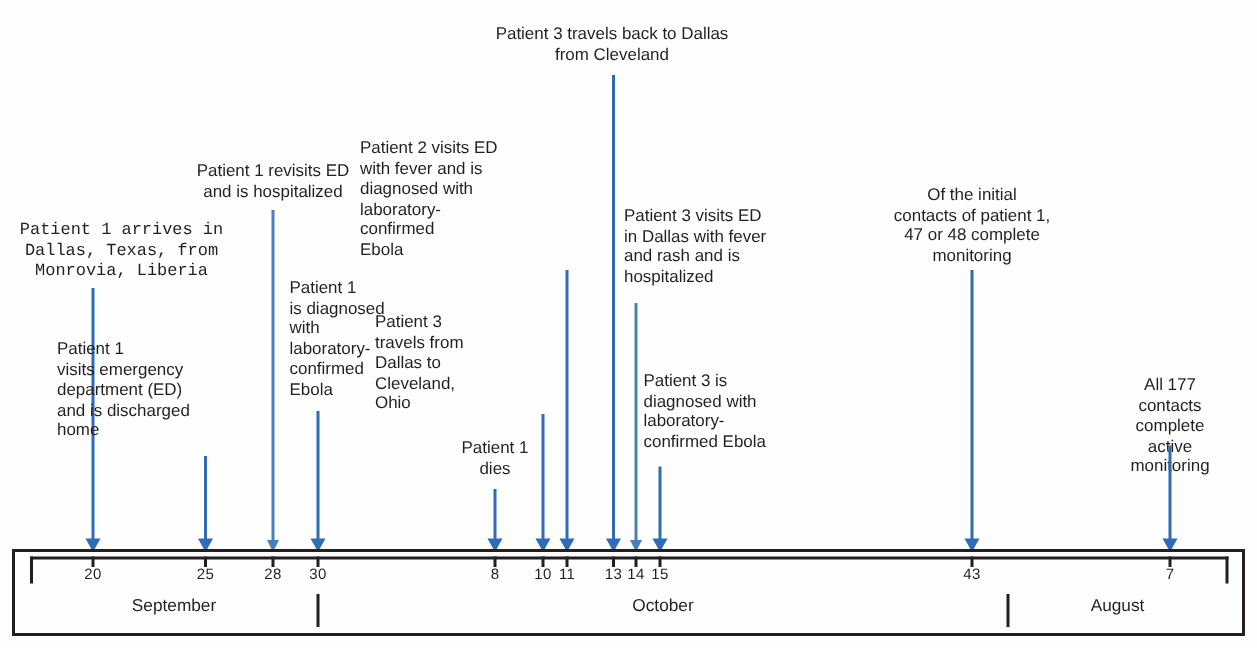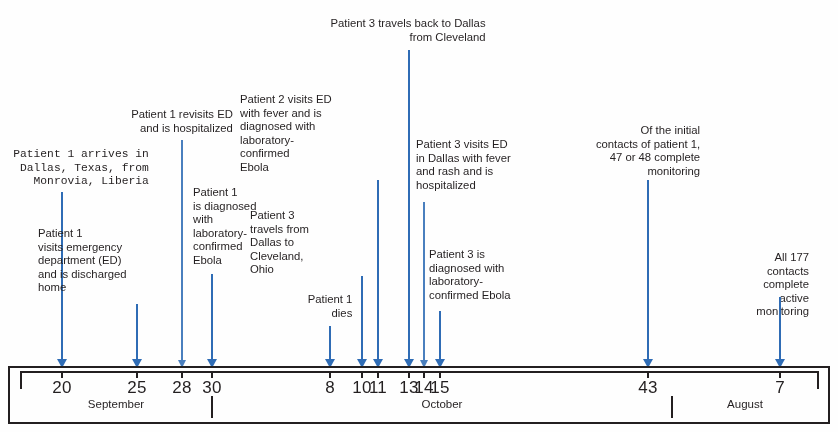--- a/index.html
+++ b/index.html
@@ -48,21 +48,21 @@
   .tick {
     position: absolute;
     width: 2px;
     height: 7px;
     background: #231f20;
     top: 371px;
   }
   .tick-label {
     position: absolute;
     top: 378px;
-    font-size: 17px;
+    font-size: 10px;
     color: #231f20;
     text-align: center;
     transform: translateX(-50%);
     white-space: nowrap;
     letter-spacing: 0.2px;
   }
   .month-sep {
     position: absolute;
     width: 2px;
     height: 22px;
@@ -79,21 +79,21 @@
     white-space: nowrap;
   }
   
   .anno {
     position: absolute;
     font-size: 11.3px;
     line-height: 13.6px;
     color: #231f20;
     white-space: pre-line;
   }
-  .anno.c { text-align: right; transform: translateX(-50%); }
+  .anno.c { text-align: center; transform: translateX(-50%); }
   .anno.r { text-align: left; }
   .anno.l { text-align: left; }
 
   
   .arrow {
     position: absolute;
   }
   .arrow .stem {
     position: absolute;
     left: 0;

